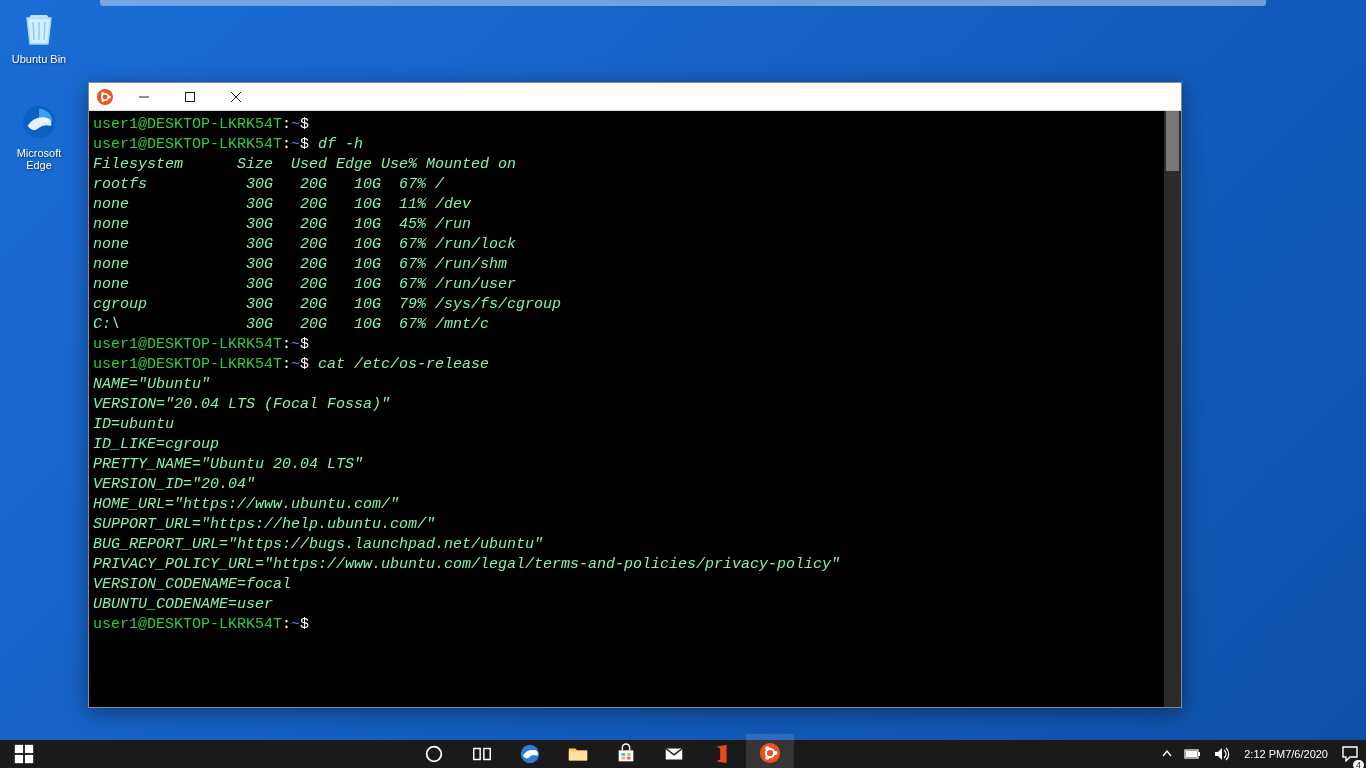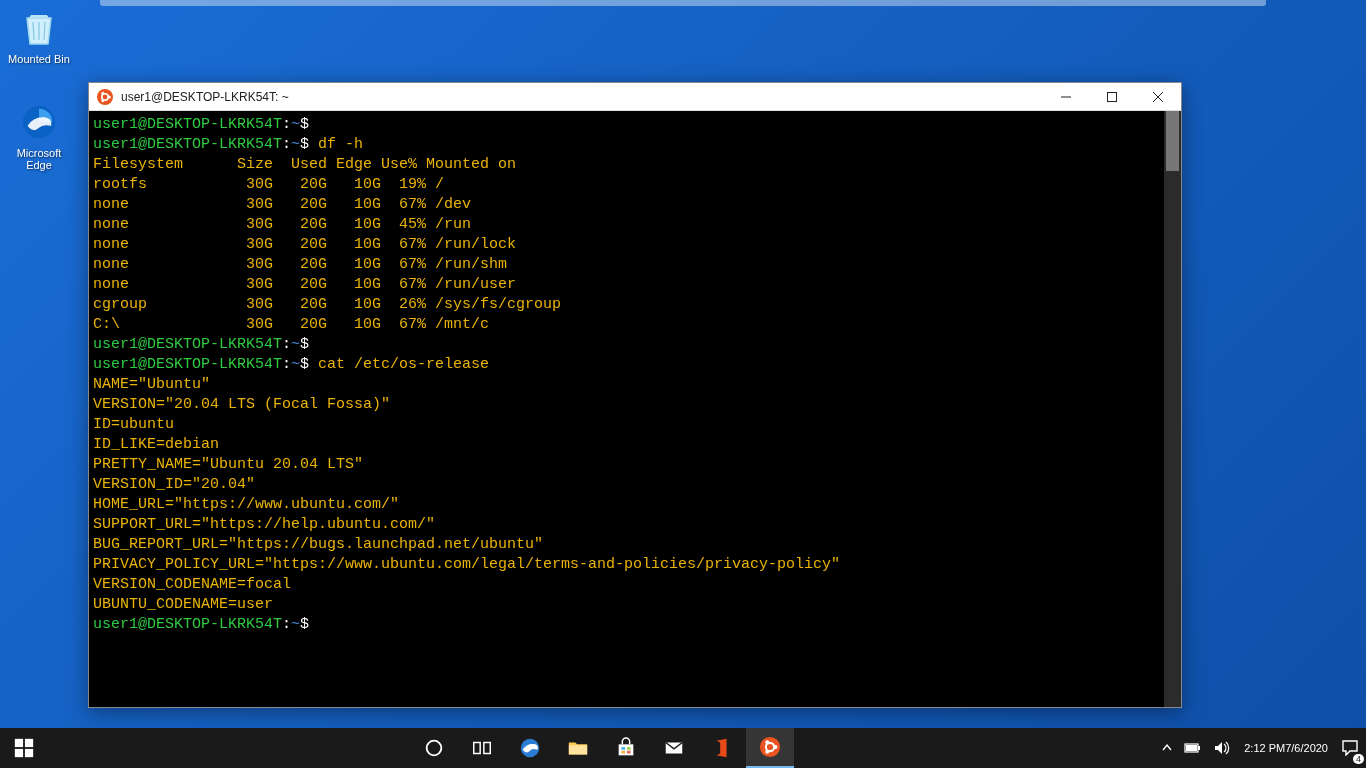--- a/index.html
+++ b/index.html
@@ -59,24 +59,24 @@
 .scrollbar {
   width: 17px; background: #2b2b2b; position: relative;
 }
 .scrollbar-thumb {
   position: absolute; top: 0; left: 2px; right: 2px;
   height: 60px; background: #777;
 }
 .p-green { color: #2ecc40; }
 .p-blue { color: #4a90e2; }
 .p-white { color: #fff; }
-.p-body { color: #eab308; }
+.p-body { color: #86efac; font-style: italic; }
 
 .taskbar {
-  position: absolute; left: 0; right: 0; bottom: 0; height: 40px;
+  position: absolute; left: 0; right: 0; bottom: 0; height: 28px;
   background: #1a1a1a; display: flex; align-items: flex-end;
   color: #fff;
 }
 .tb-left { display: flex; align-items: center; height: 100%; }
 .tb-center { flex: 1; display: flex; align-items: center; height:100%; justify-content: center; gap: 0; }
 .tb-right { display: flex; align-items: center; height: 100%; margin-left: auto; }
 .tb-btn {
   width: 48px; height: 40px; display: flex;
   align-items: center; justify-content: center; cursor: pointer;
 }
@@ -99,21 +99,21 @@
 <div class="top-shadow-bar"></div>
 
 <div class="desktop-icon" style="left:4px; top:6px">
   <div class="icon-box">
     <svg class="recyclebin-svg" viewBox="0 0 40 40">
       <path d="M8 10 L32 10 L29 36 L11 36 Z" fill="#cfeffd" stroke="#9bd6ef" stroke-width="1.5"></path>
       <path d="M12 7 L28 7 L30 10 L10 10 Z" fill="#b8e4f5"></path>
       <path d="M14 14 L15 32 M20 14 L20 32 M26 14 L25 32" stroke="#8cc9e6" stroke-width="1.3"></path>
     </svg>
   </div>
-  <div class="label">Mounted Bin</div>
+  <div class="label">Ubuntu Bin</div>
 </div>
 
 <div class="desktop-icon" style="left:4px; top:100px">
   <div class="icon-box">
     <svg class="edge-svg" viewBox="0 0 40 40">
       <circle cx="20" cy="20" r="17" fill="#0a62c4"></circle>
       <path d="M20 6 A14 14 0 0 1 34 20 L20 20 Z" fill="#3ca0f0"></path>
       <path d="M8 24 Q14 14 26 15 Q34 16 33 24 Q24 22 20 26 Q14 32 8 24 Z" fill="#fff" opacity=".9"></path>
     </svg>
   </div>
@@ -124,21 +124,20 @@
   <div class="titlebar">
     <div class="titlebar-icon">
       <svg width="16" height="16" viewBox="0 0 16 16">
         <circle cx="8" cy="8" r="8" fill="#e95420"></circle>
         <circle cx="8" cy="8" r="3.2" fill="none" stroke="#fff" stroke-width="1.6"></circle>
         <circle cx="12.2" cy="8" r="1.6" fill="#fff"></circle>
         <circle cx="5.9" cy="4.4" r="1.6" fill="#fff"></circle>
         <circle cx="5.9" cy="11.6" r="1.6" fill="#fff"></circle>
       </svg>
     </div>
-    <div class="titlebar-title">user1@DESKTOP-LKRK54T: ~</div>
     <div class="window-controls">
       <div class="win-ctrl">
         <svg width="10" height="10">
             <line x1="0" y1="5" x2="10" y2="5" stroke="#222" stroke-width="1"></line>
           </svg>
       </div>
       <div class="win-ctrl">
         <svg width="10" height="10">
             <rect x="0.5" y="0.5" width="9" height="9" fill="none" stroke="#222" stroke-width="1"></rect>
           </svg>
@@ -148,34 +147,34 @@
             <line x1="0" y1="0" x2="10" y2="10" stroke="currentColor" stroke-width="1"></line>
             <line x1="10" y1="0" x2="0" y2="10" stroke="currentColor" stroke-width="1"></line>
           </svg>
       </div>
     </div>
   </div>
   <div class="terminal-body">
     <div class="terminal-content" id="term"><span class="p-green">user1@DESKTOP-LKRK54T</span><span class="p-white">:</span><span class="p-blue">~</span><span class="p-white">$</span>
 <span class="p-green">user1@DESKTOP-LKRK54T</span><span class="p-white">:</span><span class="p-blue">~</span><span class="p-white">$</span> <span class="p-body">df -h</span>
 <span class="p-body">Filesystem      Size  Used Edge Use% Mounted on</span>
-<span class="p-body">rootfs           30G   20G   10G  19% /</span>
-<span class="p-body">none             30G   20G   10G  67% /dev</span>
+<span class="p-body">rootfs           30G   20G   10G  67% /</span>
+<span class="p-body">none             30G   20G   10G  11% /dev</span>
 <span class="p-body">none             30G   20G   10G  45% /run</span>
 <span class="p-body">none             30G   20G   10G  67% /run/lock</span>
 <span class="p-body">none             30G   20G   10G  67% /run/shm</span>
 <span class="p-body">none             30G   20G   10G  67% /run/user</span>
-<span class="p-body">cgroup           30G   20G   10G  26% /sys/fs/cgroup</span>
+<span class="p-body">cgroup           30G   20G   10G  79% /sys/fs/cgroup</span>
 <span class="p-body">C:\              30G   20G   10G  67% /mnt/c</span>
 <span class="p-green">user1@DESKTOP-LKRK54T</span><span class="p-white">:</span><span class="p-blue">~</span><span class="p-white">$</span>
 <span class="p-green">user1@DESKTOP-LKRK54T</span><span class="p-white">:</span><span class="p-blue">~</span><span class="p-white">$</span> <span class="p-body">cat /etc/os-release</span>
 <span class="p-body">NAME="Ubuntu"</span>
 <span class="p-body">VERSION="20.04 LTS (Focal Fossa)"</span>
 <span class="p-body">ID=ubuntu</span>
-<span class="p-body">ID_LIKE=debian</span>
+<span class="p-body">ID_LIKE=cgroup</span>
 <span class="p-body">PRETTY_NAME="Ubuntu 20.04 LTS"</span>
 <span class="p-body">VERSION_ID="20.04"</span>
 <span class="p-body">HOME_URL="https://www.ubuntu.com/"</span>
 <span class="p-body">SUPPORT_URL="https://help.ubuntu.com/"</span>
 <span class="p-body">BUG_REPORT_URL="https://bugs.launchpad.net/ubuntu"</span>
 <span class="p-body">PRIVACY_POLICY_URL="https://www.ubuntu.com/legal/terms-and-policies/privacy-policy"</span>
 <span class="p-body">VERSION_CODENAME=focal</span>
 <span class="p-body">UBUNTU_CODENAME=user</span>
 <span class="p-green">user1@DESKTOP-LKRK54T</span><span class="p-white">:</span><span class="p-blue">~</span><span class="p-white">$</span>
 </div>

